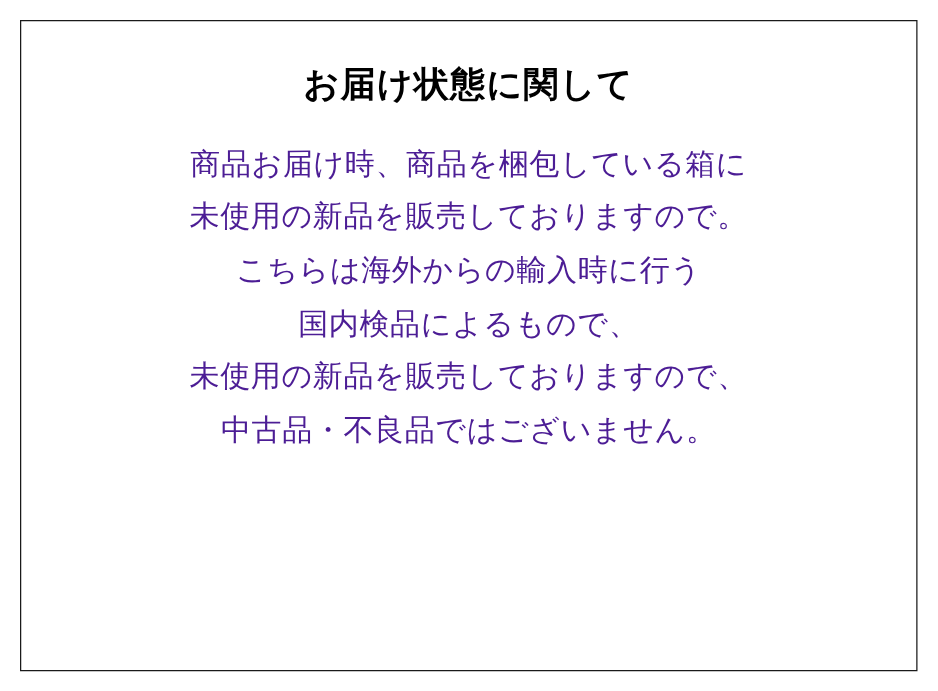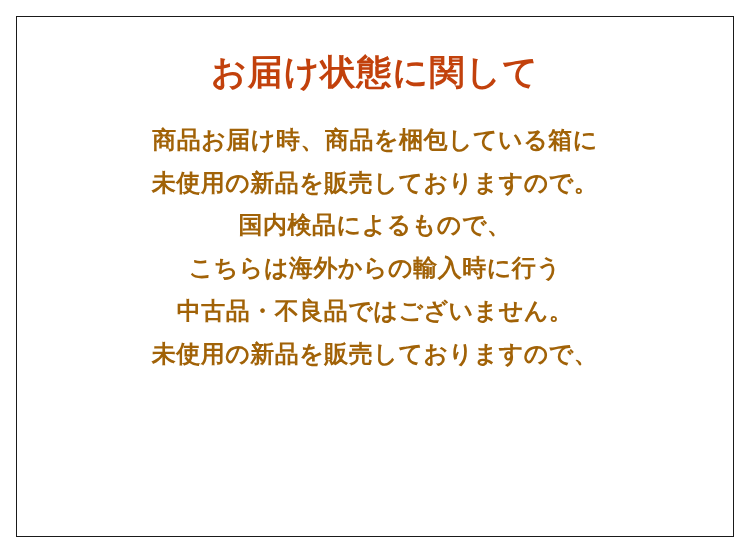--- a/index.html
+++ b/index.html
@@ -34,54 +34,54 @@
     right: 0;
     top: 0;
     bottom: 0;
     display: flex;
     flex-direction: column;
     align-items: center;
     padding-top: 34px;
     box-sizing: border-box;
   }
   .notice-title {
-    font-size: 35px;
+    font-size: 28px;
     font-weight: 700;
-    color: #c2410c;
+    color: #000000;
     letter-spacing: 1px;
     line-height: 1.2;
     text-align: center;
     margin: 0 0 26px 0;
   }
   .notice-body {
     display: flex;
     flex-direction: column;
     align-items: center;
     width: 100%;
   }
   .notice-line {
     font-size: 24px;
-    font-weight: 700;
-    color: #a16207;
+    font-weight: 400;
+    color: #4c1d95;
     line-height: 1.78;
     text-align: right;
     letter-spacing: 0.5px;
     white-space: nowrap;
   }
 </style>
 </head>
 <body>
 
 <div class="canvas">
   <div class="frame">
     <div class="content">
       <h1 class="notice-title">お届け状態に関して</h1>
       <div class="notice-body">
         <div class="notice-line">商品お届け時、商品を梱包している箱に</div>
         <div class="notice-line">未使用の新品を販売しておりますので。</div>
+        <div class="notice-line">こちらは海外からの輸入時に行う</div>
         <div class="notice-line">国内検品によるもので、</div>
-        <div class="notice-line">こちらは海外からの輸入時に行う</div>
+        <div class="notice-line">未使用の新品を販売しておりますので、</div>
         <div class="notice-line">中古品・不良品ではございません。</div>
-        <div class="notice-line">未使用の新品を販売しておりますので、</div>
       </div>
     </div>
   </div>
 </div>
 
 </body></html>

